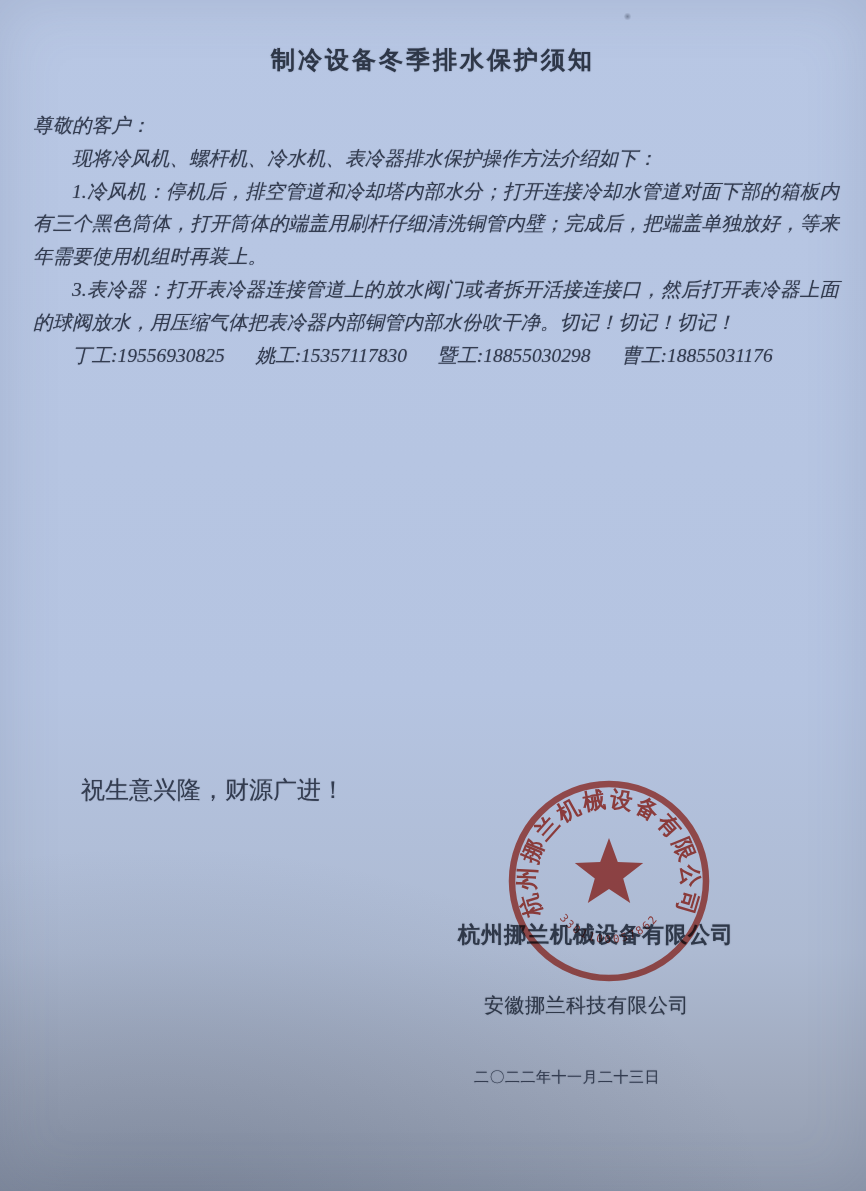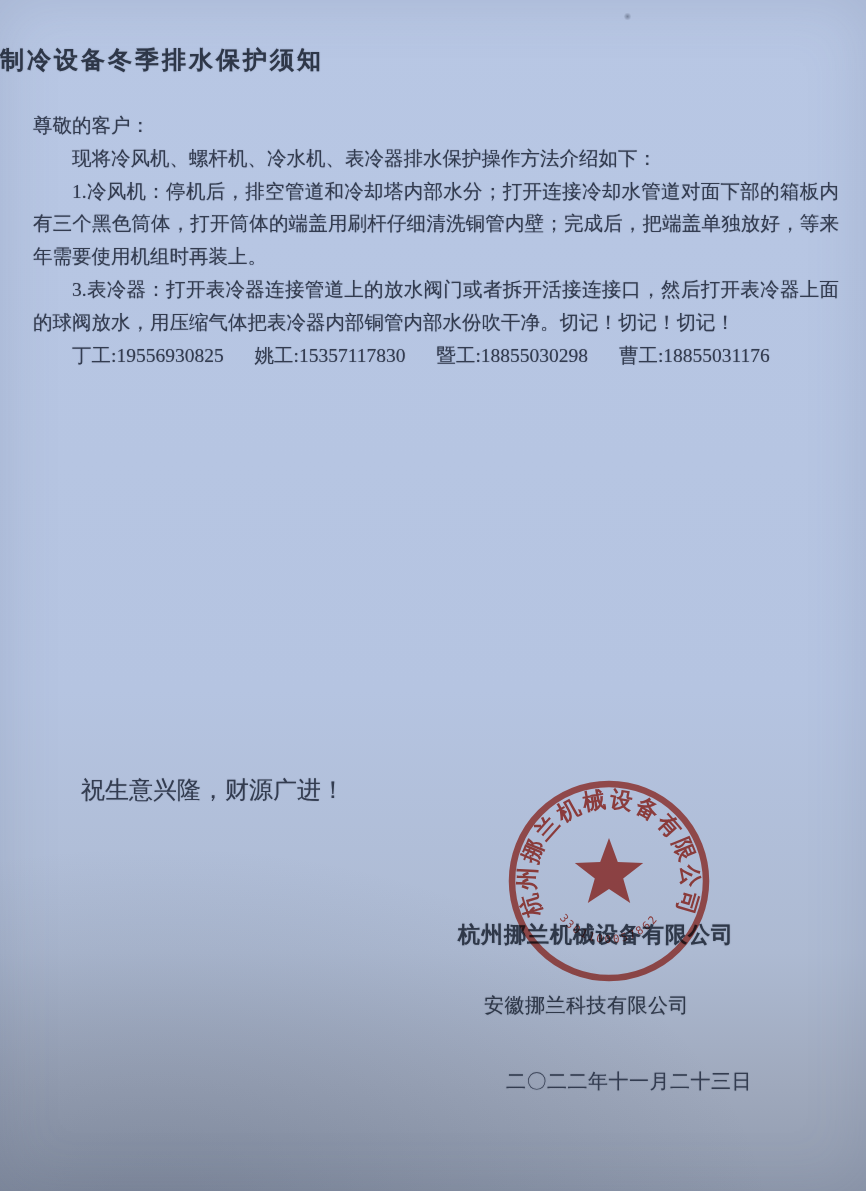--- a/index.html
+++ b/index.html
@@ -10,54 +10,54 @@
     overflow:hidden;
     font-family:"Liberation Serif","DejaVu Serif",serif;
     background:
       radial-gradient(130% 60% at 18% 104%, rgba(66,76,96,0.28) 0%, rgba(66,76,96,0.0) 55%),
       linear-gradient(to bottom, #b8c7e4 0%, #b5c4e1 58%, #adbad2 80%, #9fa9bd 91%, #919bae 100%);
     box-shadow:inset 0 0 60px rgba(90,100,125,0.18);
   }
   .soft{filter:blur(0.3px);}
   .title{
     position:absolute;top:44px;left:0;width:100%;
-    text-align:left;
+    text-align:center;
     font-size:24px;font-weight:600;letter-spacing:3px;
     color:#2e3748;
     text-shadow:0 0 1.2px rgba(46,55,72,0.55);
   }
   .content{
     position:absolute;top:110px;left:33px;width:806px;
     font-size:19.5px;line-height:32.8px;
     color:#333c50;
     text-align:justify;
     text-shadow:0 0 1.1px rgba(51,60,80,0.5);
   }
-  .content p{margin:0;text-indent:2em;}
+  .content p{margin:0;text-indent:2em;font-style:italic;}
   .content p.salutation{text-indent:0;}
   .contact-line{margin:0;text-indent:2em;}
   .contact-entry{margin-right:26px;white-space:nowrap;}
   .blessing{
     position:absolute;top:774px;left:33px;width:806px;
     font-size:24px;color:#333c50;text-indent:2em;
     text-shadow:0 0 1.1px rgba(51,60,80,0.5);
   }
   .company1{
     position:absolute;top:920px;left:458px;
     font-size:22px;font-weight:bold;letter-spacing:1px;
     color:#2f3849;text-shadow:0 0 1.2px rgba(47,56,73,0.55);
   }
   .company2{
     position:absolute;top:992px;left:484px;
     font-size:20px;font-weight:normal;letter-spacing:0.5px;
     color:#2f3849;text-shadow:0 0 1.2px rgba(47,56,73,0.55);
   }
   .dateline{
-    position:absolute;top:1068px;left:506px;
-    font-size:20px;letter-spacing:0.5px;
+    position:absolute;top:1068px;left:474px;
+    font-size:15px;letter-spacing:0.5px;
     color:#333c50;text-shadow:0 0 1.1px rgba(51,60,80,0.5);
   }
   .seal{
     position:absolute;left:499px;top:771px;
     width:220px;height:220px;
     mix-blend-mode:multiply;
     opacity:0.88;
     filter:blur(0.35px);
   }
   .speck{

